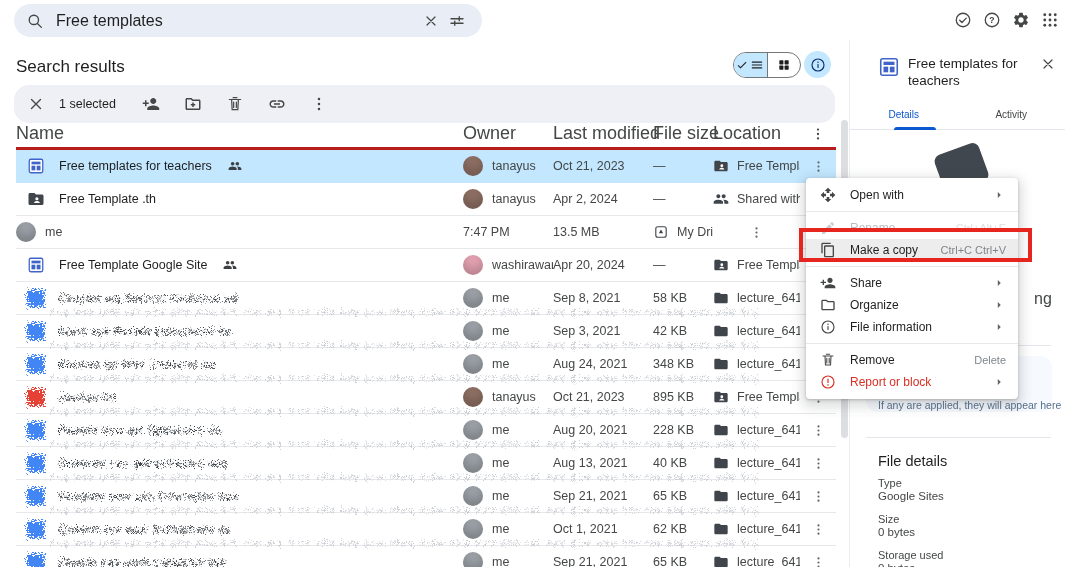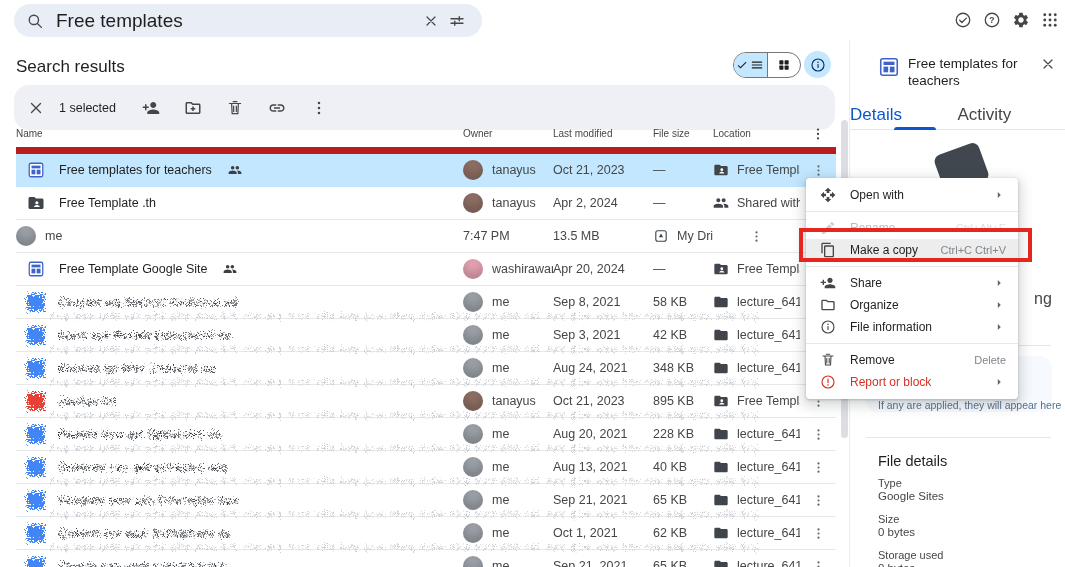--- a/index.html
+++ b/index.html
@@ -6,48 +6,48 @@
     font-family:"Liberation Sans","DejaVu Sans",sans-serif;-webkit-font-smoothing:antialiased;}
   .app{position:relative;width:1065px;height:567px;background:#fff;overflow:hidden;color:#1f1f1f;}
   .ic{display:inline-block;width:18px;height:18px;fill:currentColor;flex:none;vertical-align:middle;}
   .sz22{width:22px;height:22px}.sz16{width:16px;height:16px}.sz15{width:15px;height:15px}
   .sz14{width:14px;height:14px}.sz12{width:12px;height:12px}
 
   
   .topbar{position:absolute;left:0;top:0;width:1065px;height:40px;background:#fff;}
   .searchbar{position:absolute;left:14px;top:4px;width:468px;height:33px;border-radius:17px;
     background:#e9eef6;display:flex;align-items:center;padding:0 12px;box-sizing:border-box;color:#444746;}
-  .searchbar input{flex:1;border:none;background:transparent;outline:none;font-size:19px;color:#1f1f1f;
+  .searchbar input{flex:1;border:none;background:transparent;outline:none;font-size:16px;color:#1f1f1f;
     margin-left:10px;font-family:inherit;}
   .sb-btn{display:flex;align-items:center;justify-content:center;width:26px;height:26px;border-radius:50%;
     color:#444746;cursor:pointer;}
   .top-actions{position:absolute;right:6px;top:11px;display:flex;gap:11px;color:#444746;align-items:center;}
   .top-actions .tbtn{width:18px;height:18px;cursor:pointer;}
 
   
   .page-title{position:absolute;left:16px;top:46px;font-size:17px;color:#1f1f1f;font-weight:400;}
   .view-toggle{position:absolute;left:733px;top:52px;width:68px;height:26px;border:1px solid #747775;
     border-radius:14px;display:flex;overflow:hidden;background:#fff;box-sizing:border-box;}
   .seg{flex:1;display:flex;align-items:center;justify-content:center;gap:2px;color:#1f1f1f;cursor:pointer;}
   .seg.active{background:#c2e7ff;}
   .seg + .seg{border-left:1px solid #747775;}
   .info-btn{position:absolute;left:804px;top:51px;width:27px;height:27px;border-radius:50%;background:#c2e7ff;
     color:#062e6f;display:flex;align-items:center;justify-content:center;cursor:pointer;}
 
   
-  .sel-toolbar{position:absolute;left:14px;top:85px;width:821px;height:45px;border-radius:15px;background:#eef0f5;
+  .sel-toolbar{position:absolute;left:14px;top:85px;width:821px;height:38px;border-radius:15px;background:#eef0f5;
     display:flex;align-items:center;padding:0 13px;box-sizing:border-box;color:#444746;}
   .sel-toolbar .tbi{width:18px;height:18px;margin-right:24px;cursor:pointer;color:#444746;}
   .sel-count{font-size:12.5px;color:#1f1f1f;margin:0 26px 0 0;}
   .sel-toolbar .close{margin-right:14px;}
 
   
   .table{position:absolute;left:16px;top:120px;width:820px;}
   .thead,.row{display:grid;grid-template-columns:447px 90px 100px 60px 87px 36px;align-items:center;}
-  .thead{height:27px;border-bottom:7px solid #b91c1c;color:#444746;font-size:10px;font-weight:500;}
+  .thead{height:27px;border-bottom:3px solid #b91c1c;color:#444746;font-size:18px;font-weight:500;}
   .thead .hcell{white-space:nowrap;}
   .thead .hmenu{justify-self:center;color:#444746;cursor:pointer;}
   .row{height:32px;border-bottom:1px solid #e7e8ea;position:relative;font-size:12.5px;cursor:pointer;}
   .row.selected{background:#c2e7ff;border-bottom-color:#c2e7ff;}
   .cell-name{display:flex;align-items:center;gap:14px;padding-left:11px;min-width:0;}
   .fname{color:#1f1f1f;font-weight:500;white-space:nowrap;overflow:hidden;}
   .badge-shared{color:#3c4043;margin-left:2px;}
   .cell-owner{display:flex;align-items:center;gap:9px;color:#444746;min-width:0;}
   .avatar{width:20px;height:20px;border-radius:50%;flex:none;box-shadow:inset 0 -6px 8px rgba(0,0,0,.18);}
   .otext{white-space:nowrap;overflow:hidden;}
@@ -65,21 +65,21 @@
     overflow:hidden;letter-spacing:2px;pointer-events:none;}
   .scrollbar{position:absolute;left:841px;top:120px;width:7px;height:318px;border-radius:4px;background:#dcdee1;cursor:pointer;}
 
   
   .panel{position:absolute;left:849px;top:40px;width:216px;height:527px;background:#fff;border-left:1px solid #ebedf0;box-sizing:border-box;}
   .p-head{position:absolute;left:0;top:0;width:100%;height:62px;}
   .p-icon{position:absolute;left:28px;top:16px;color:#3E63C9;}
   .p-title{position:absolute;left:58px;top:15px;width:124px;font-size:13.5px;line-height:17px;color:#1f1f1f;}
   .p-close{position:absolute;left:190px;top:16px;color:#444746;cursor:pointer;}
   .p-tabs{position:absolute;left:0;top:62px;width:100%;height:28px;display:flex;border-bottom:1px solid #e3e6ea;box-sizing:border-box;}
-  .p-tab{flex:1;text-align:left;font-size:17px;line-height:26px;color:#444746;cursor:pointer;position:relative;}
+  .p-tab{flex:1;text-align:center;font-size:10px;line-height:26px;color:#444746;cursor:pointer;position:relative;}
   .p-tab.active{color:#0b57d0;font-weight:500;}
   .tab-underline{position:absolute;left:44px;top:87px;width:42px;height:3px;border-radius:3px 3px 0 0;background:#0b57d0;}
   .folder-illus{position:absolute;left:88px;top:108px;width:47px;height:40px;background:#40474e;border-radius:7px;
     transform:rotate(-20deg);}
   .clip-text{position:absolute;left:184px;top:250px;font-size:16px;color:#444746;}
   .p-div1{position:absolute;left:16px;right:14px;top:305px;height:1px;background:#e3e6ea;}
   .limit-card{position:absolute;left:16px;top:316px;width:186px;height:56px;background:#f6f9fe;border-radius:12px;}
   .limit-title{position:absolute;left:12px;top:28px;font-size:11.5px;font-weight:500;color:#1f1f1f;white-space:nowrap;}
   .limit-sub{position:absolute;left:12px;top:43px;font-size:10.5px;color:#56708c;white-space:nowrap;}
   .p-div2{position:absolute;left:16px;right:14px;top:397px;height:1px;background:#e3e6ea;}

